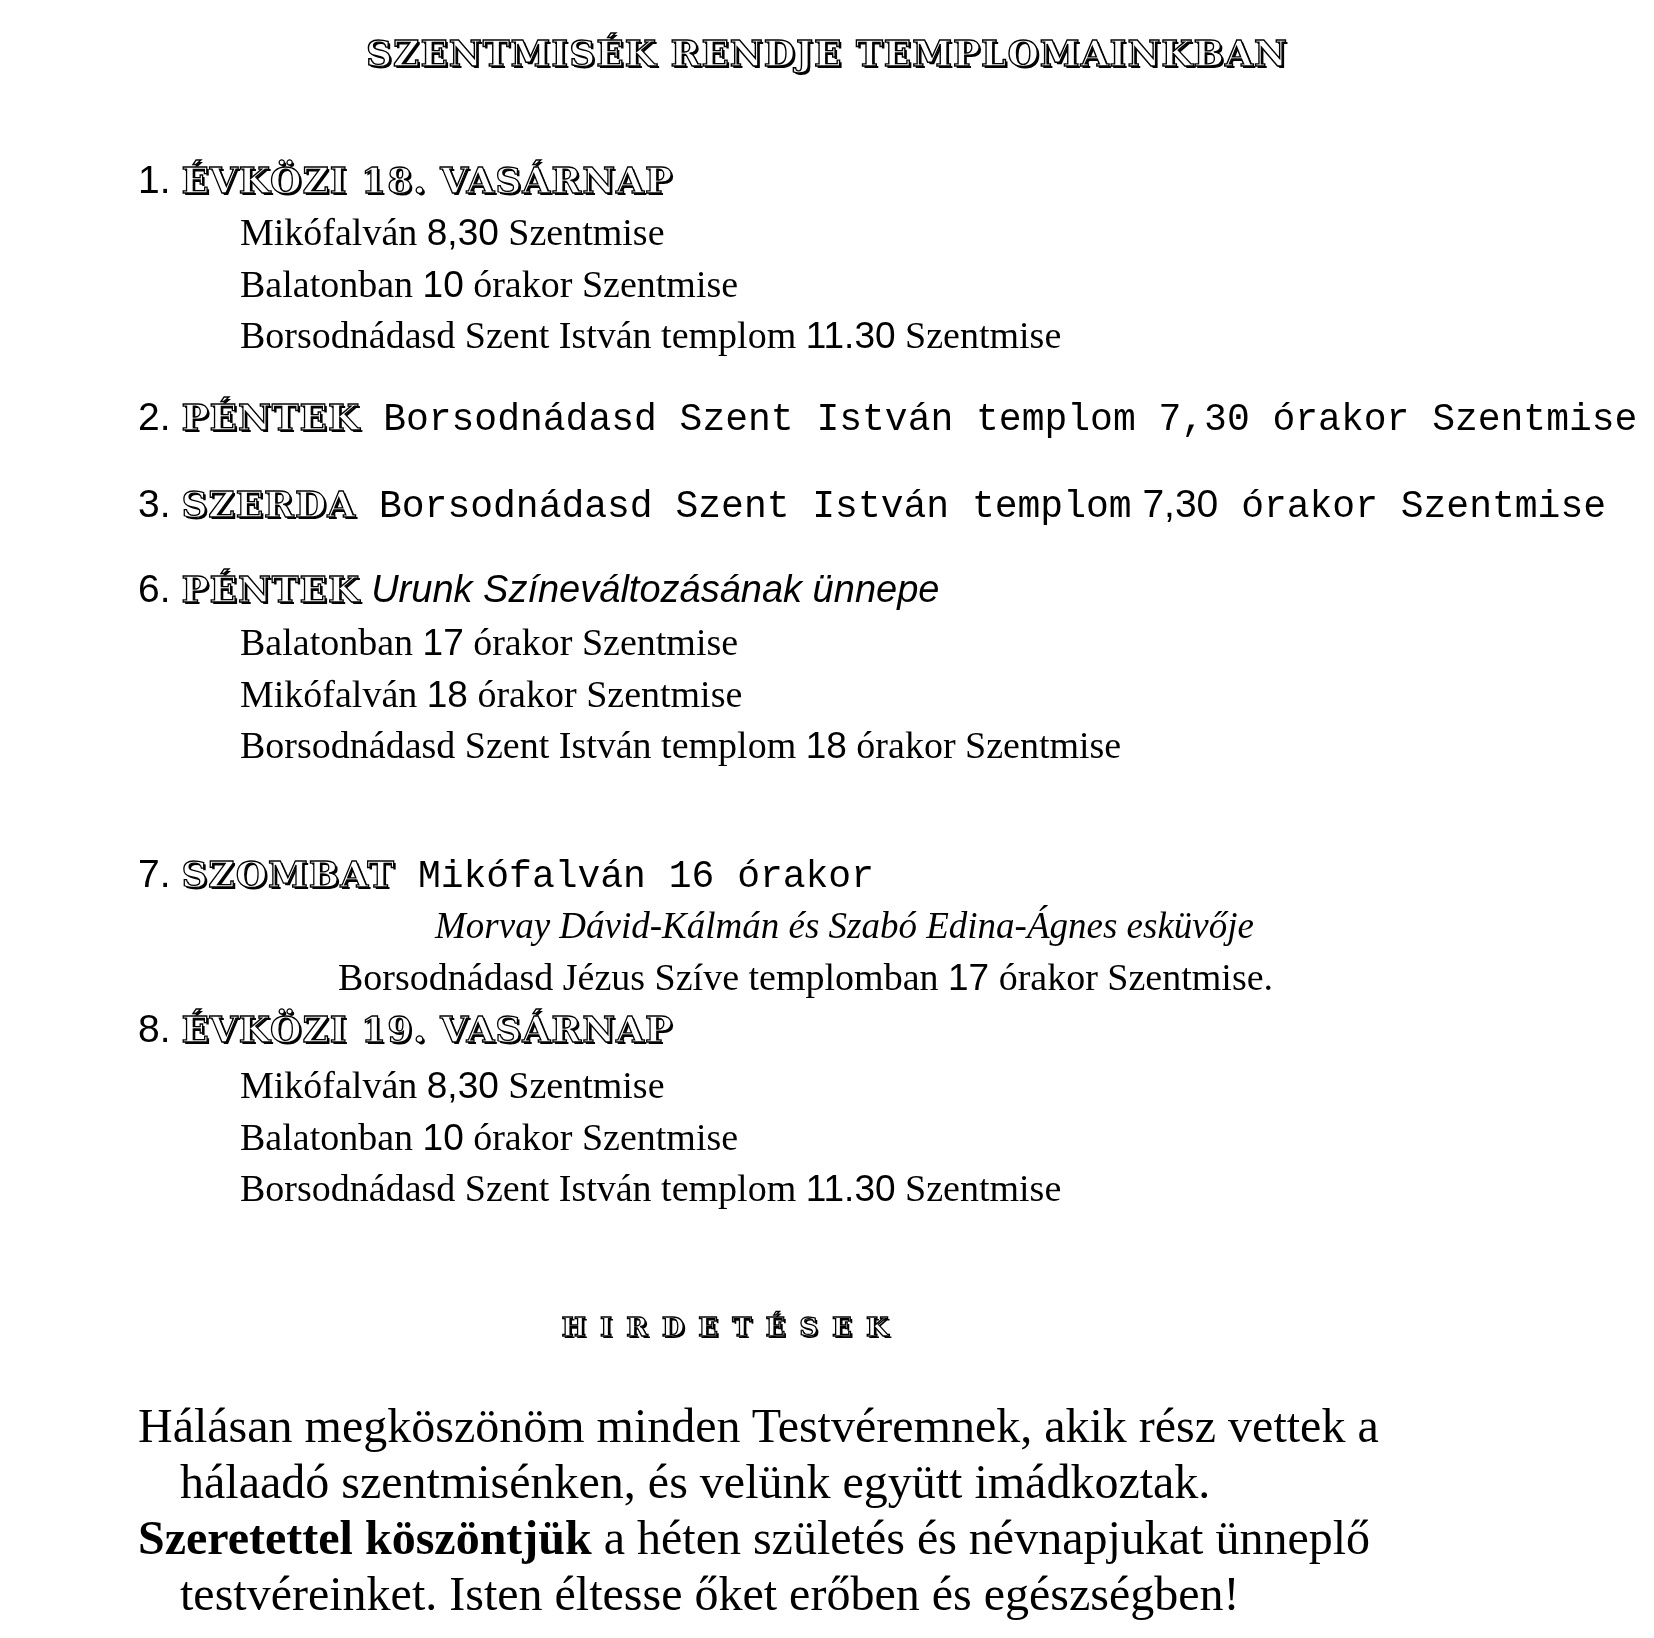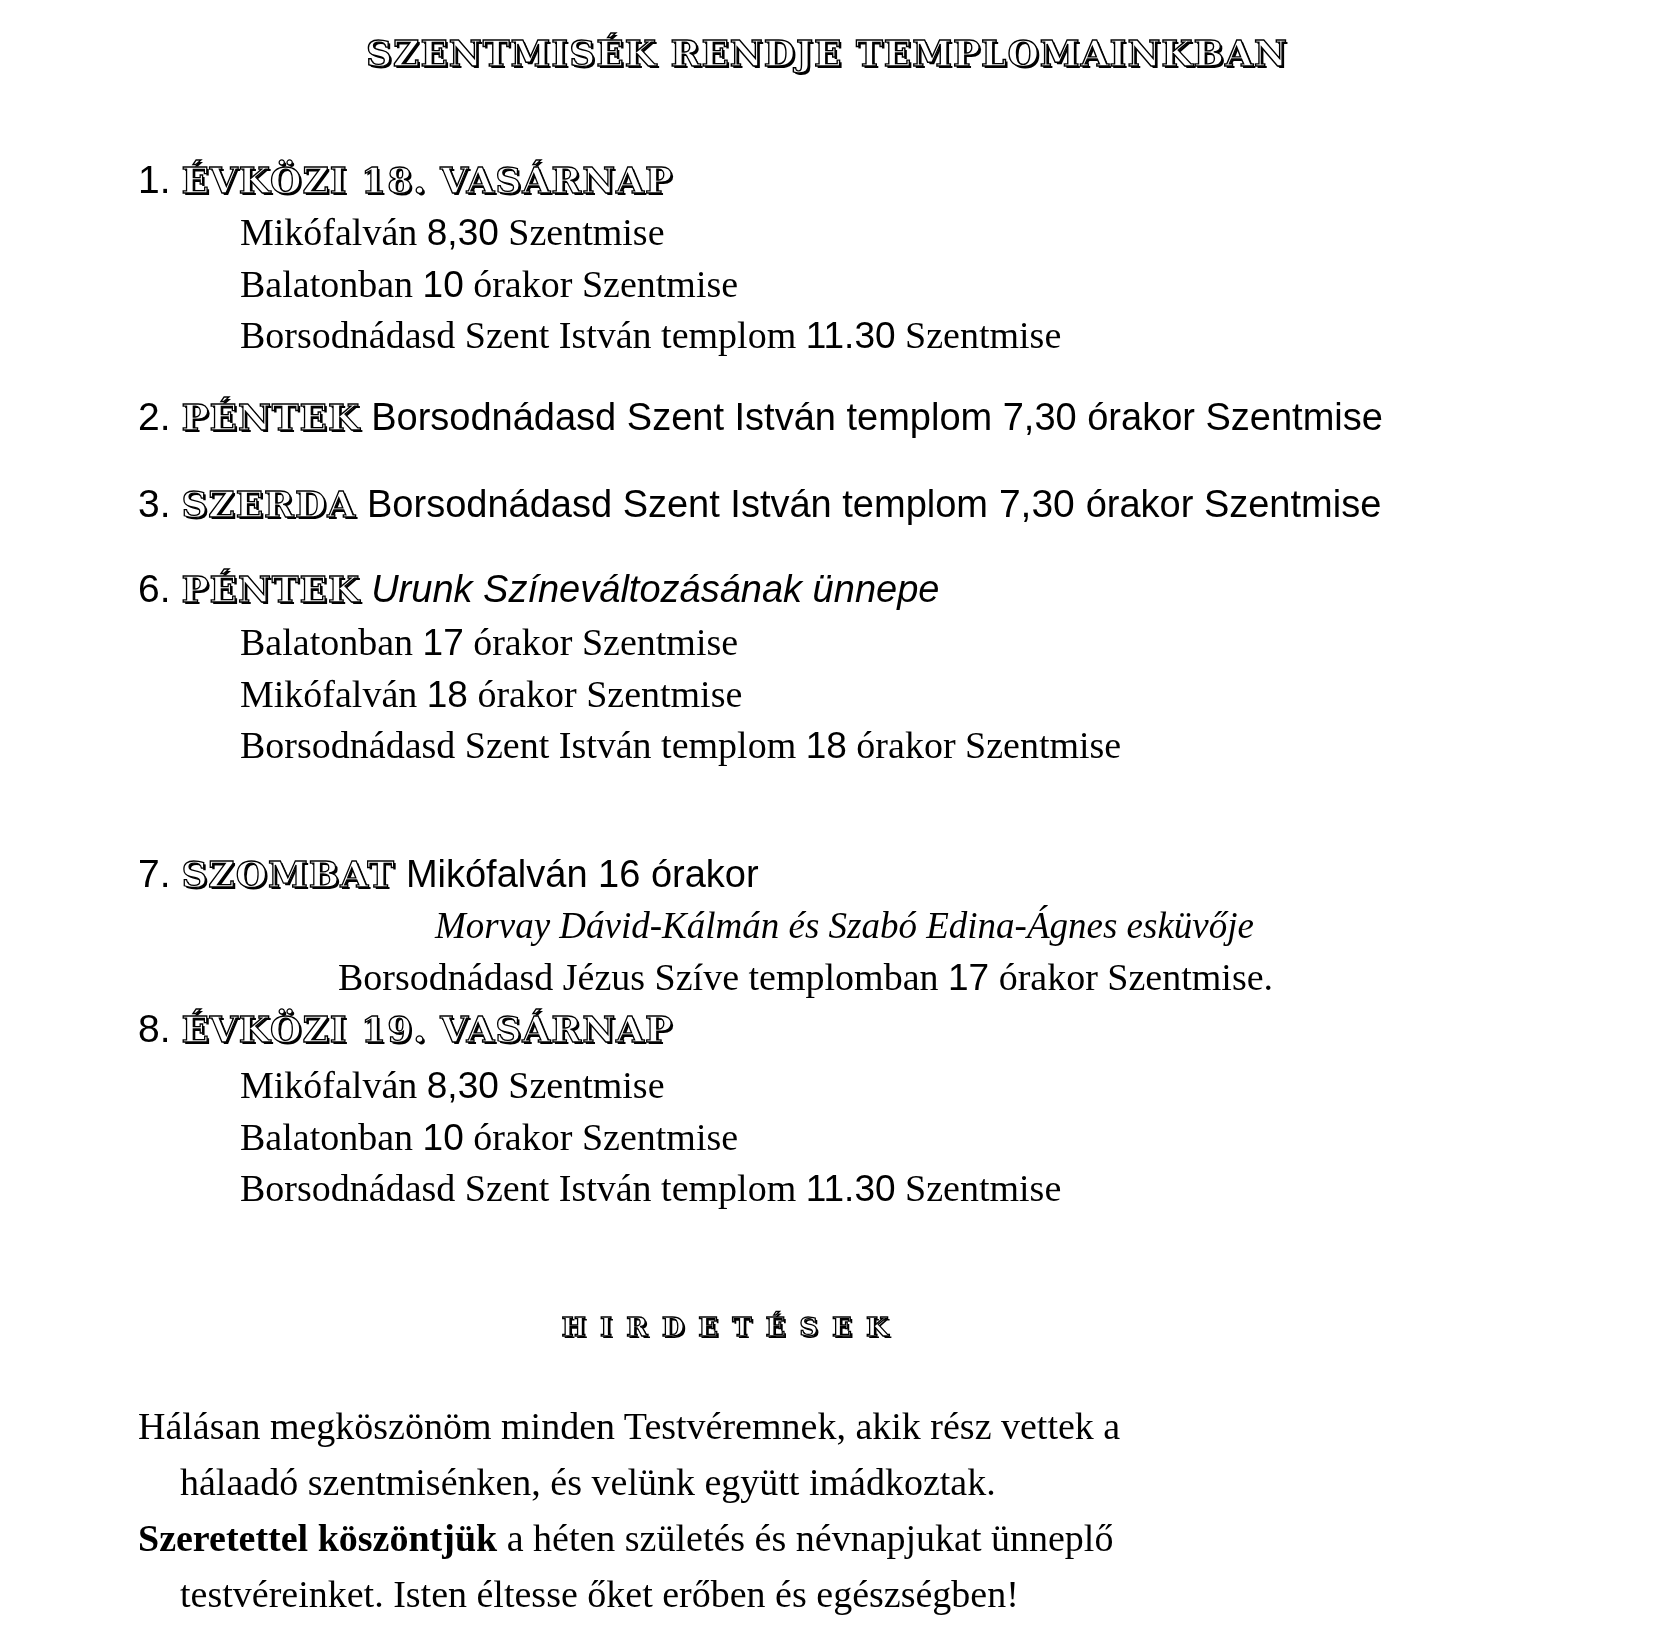--- a/index.html
+++ b/index.html
@@ -17,38 +17,38 @@
   }
 
   .day {
     position: absolute; left: 138px;
     font-family: "Liberation Sans", sans-serif; font-size: 39px; white-space: nowrap;
   }
   .day .dayname {
     font-family: "DejaVu Serif", serif; font-weight: bold; font-size: 36px; letter-spacing: 1px;
     color: #fff; -webkit-text-stroke: 1.3px #000; text-shadow: 2px 2px 0 #000;
   }
-  .day .rest { font-family: Liberation Sans, sans-serif; font-size: 38px; }
+  .day .rest { font-family: Liberation Mono, monospace; font-size: 38px; margin-left: 12px; }
   .day .feast { font-family: "Liberation Sans", sans-serif; font-style: italic; font-size: 38px; }
 
   .line {
     position: absolute; left: 240px; white-space: nowrap;
     font-family: "Liberation Serif", serif; font-size: 38px;
   }
   .line .num { font-family: "Liberation Sans", sans-serif; font-size: 37px; }
   .ital { font-family: "Liberation Serif", serif; font-style: italic; font-size: 37px; position: absolute; white-space: nowrap; }
 
   .hird {
     position: absolute; left: 0; width: 1464px; top: 1312px; text-align: center;
     font-family: "DejaVu Serif", serif; font-weight: bold; font-size: 26px; letter-spacing: 14px;
     color: #fff; -webkit-text-stroke: 1.3px #000; text-shadow: 2px 2px 0 #000;
   }
   .para {
     position: absolute; left: 138px; width: 1400px;
-    font-family: "Liberation Serif", serif; font-size: 38px; line-height: 56px;
+    font-family: "Liberation Serif", serif; font-size: 48px; line-height: 56px;
   }
   .para .cont { display: block; padding-left: 42px; }
   .para b { font-weight: bold; }
 </style>
 </head>
 <body>
 
 <div class="page">
 
   <div class="title">SZENTMISÉK RENDJE TEMPLOMAINKBAN</div>

